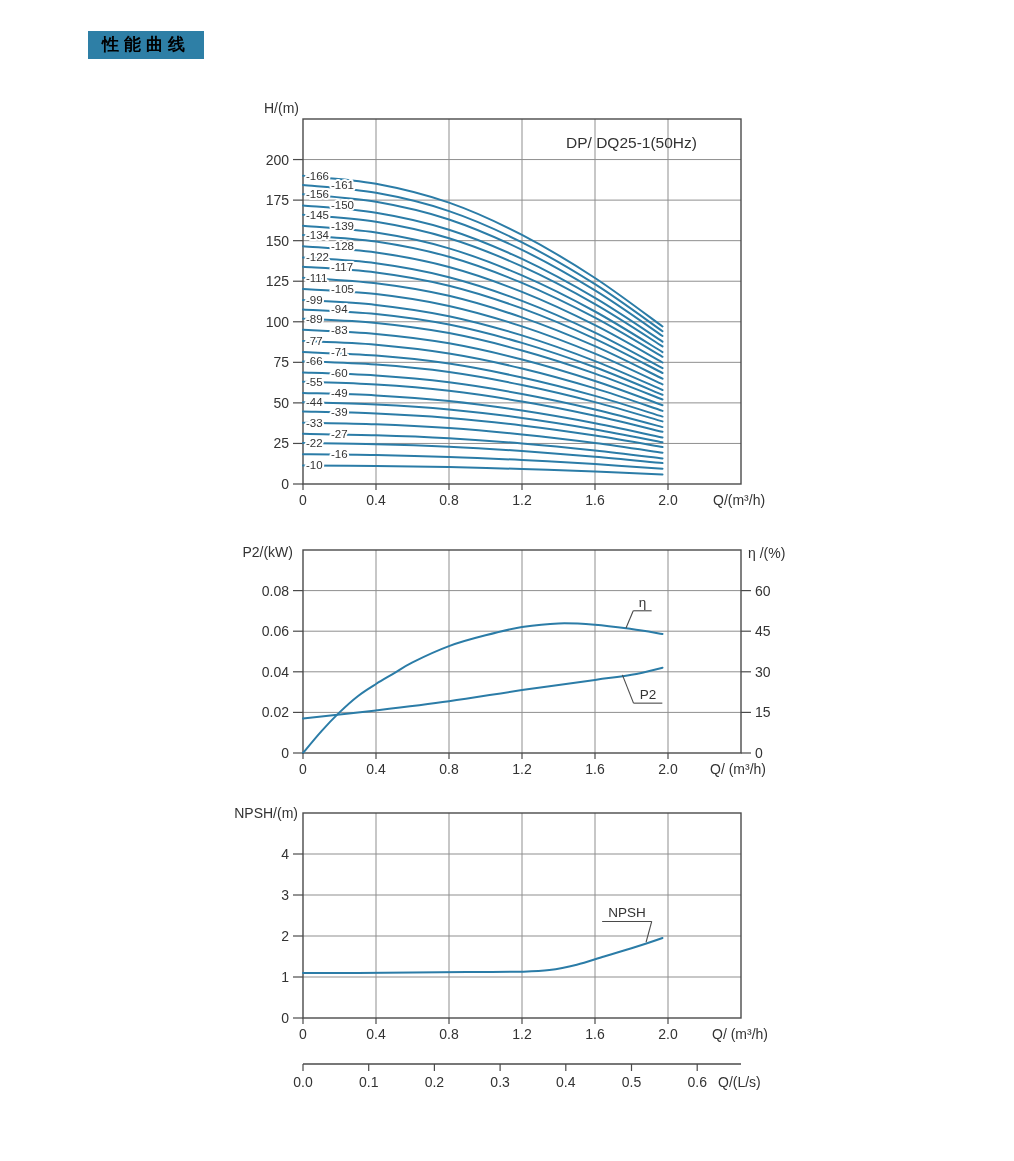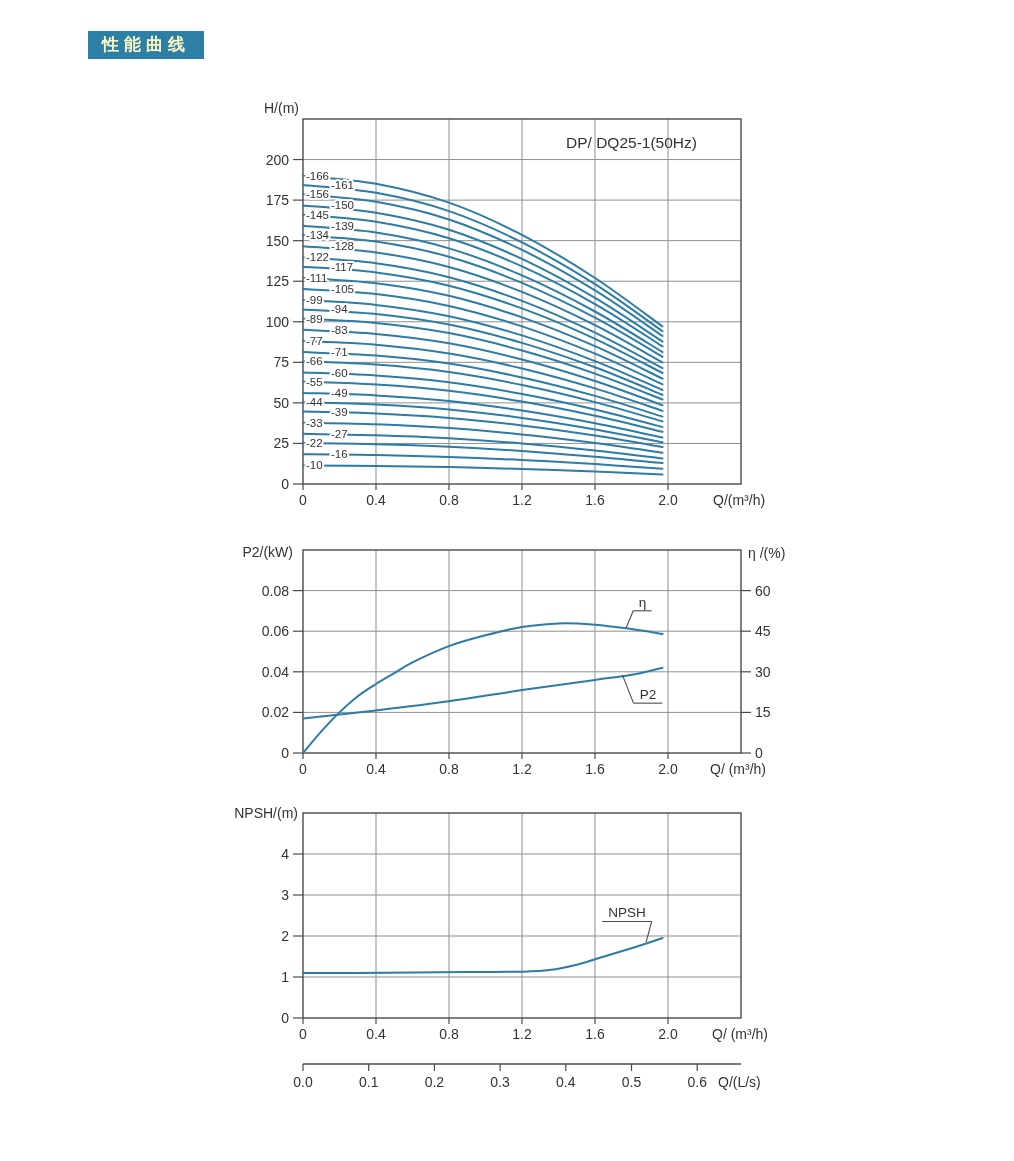--- a/index.html
+++ b/index.html
@@ -2,21 +2,21 @@
 <html><head>
 <meta charset="utf-8">
 <style>
   html,body{margin:0;padding:0;}
   body{
     width:1014px;height:1161px;position:relative;background:#ffffff;
     font-family:"Liberation Sans", sans-serif;
   }
   .badge{
     position:absolute;left:88px;top:31px;height:28px;line-height:28px;
-    background:#2e7fa6;color:#fef9c3;font-size:17px;font-weight:bold;
+    background:#2e7fa6;color:#000000;font-size:17px;font-weight:bold;
     padding:0 14px;letter-spacing:5px;
   }
   #charts{position:absolute;left:0;top:0;}
   #charts text{fill:#333;font-family:"Liberation Sans", sans-serif;}
   .halo{paint-order:stroke;stroke:#ffffff;stroke-width:4px;stroke-linejoin:round;fill:#333;}
 </style>
 </head>
 <body>
 
 <div class="badge" style="background-color: rgb(46, 127, 166);">

